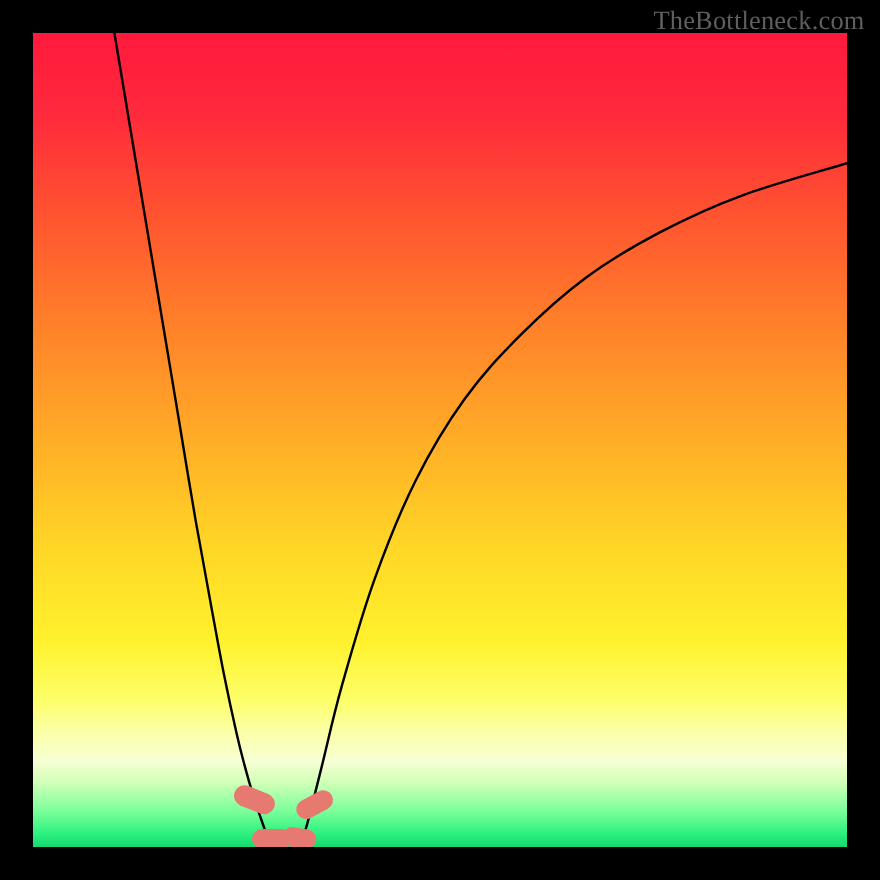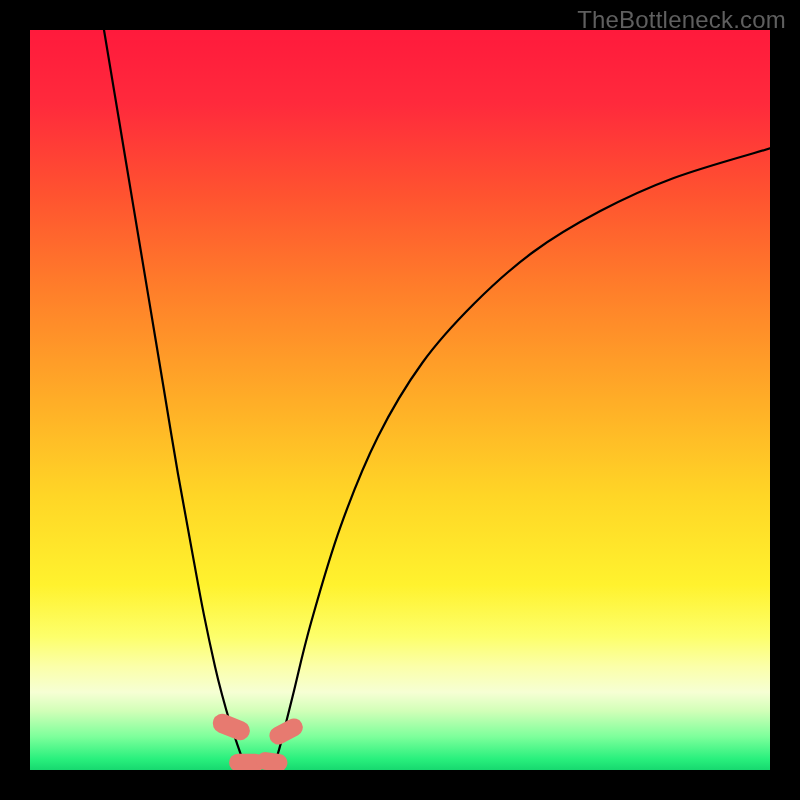--- a/index.html
+++ b/index.html
@@ -29,21 +29,21 @@
     position: absolute;
     left: 0;
     top: 0;
     width: 100%;
     height: 100%;
   }
   .watermark {
     position: absolute;
     top: 6px;
     right: 14px;
-    font-family: Liberation Sans, sans-serif;
+    font-family: Liberation Serif, serif;
     font-size: 24px;
     font-weight: 500;
     color: #5f5f5f;
     letter-spacing: 0.2px;
   }
   svg.curves {
     position: absolute;
     left: 0;
     top: 0;
   }

